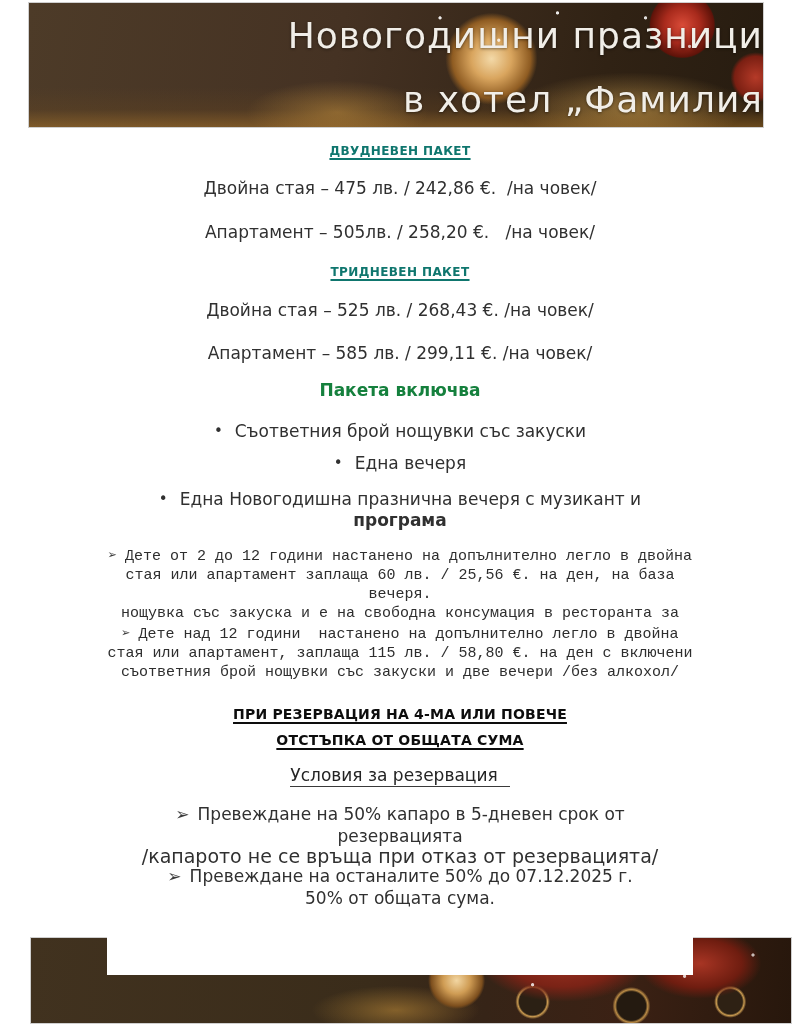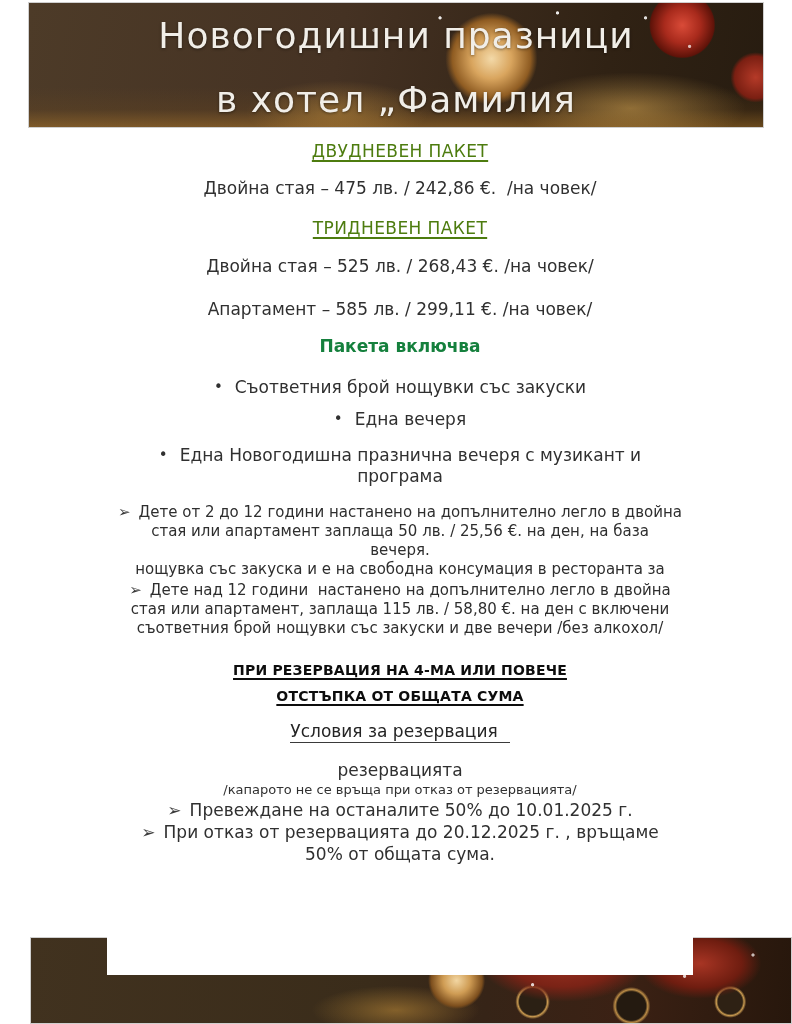--- a/index.html
+++ b/index.html
@@ -19,21 +19,21 @@
       radial-gradient(circle 2px at 90% 35%, rgba(255,255,255,.7) 60%, transparent 100%),
       radial-gradient(circle 2px at 47% 22%, rgba(255,255,255,.6) 60%, transparent 100%),
       radial-gradient(circle 36px at 89% 18%, #d94b38 0%, #a82a1c 50%, #5f1309 88%, transparent 92%),
       radial-gradient(circle 28px at 99% 60%, #b53a28 0%, #7a1f12 75%, transparent 90%),
       radial-gradient(circle 50px at 63% 45%, #f3d9a8 0%, #d9a55e 40%, #8f5c22 78%, transparent 92%),
       radial-gradient(ellipse 130px 45px at 42% 88%, rgba(210,156,66,.45), transparent 70%),
       radial-gradient(ellipse 160px 50px at 82% 85%, rgba(228,178,88,.5), transparent 72%),
       linear-gradient(to top, rgba(186,128,44,.45) 0%, rgba(120,80,30,.2) 14%, transparent 32%),
       linear-gradient(100deg, #4d3b28 0%, #453223 42%, #302214 78%, #271c10 100%);
   }
-  .hero-line { position:absolute; left:0; right:0; text-align:center;
+  .hero-line { position:absolute; left:0; right:0; text-align:right;
     color:#f1eee8; font-size:36px; letter-spacing:1px;
     text-shadow:0 1px 3px rgba(0,0,0,.45); }
   .hero-line.l1 { top:12px; }
   .hero-line.l2 { top:76px; }
 
   .footer-img {
     position:absolute; left:30px; top:937px; width:762px; height:87px; z-index:1;
     border:1px solid #cfcfcf;
     background-image:
       radial-gradient(circle 2px at 58% 20%, rgba(255,255,255,.9) 60%, transparent 100%),
@@ -50,99 +50,100 @@
       radial-gradient(ellipse 120px 35px at 48% 85%, rgba(205,150,60,.5), transparent 70%),
       linear-gradient(95deg, #41321f 0%, #3a2c1a 45%, #362417 60%, #3b2114 78%, #27170c 100%);
   }
 
   
   .content {
     position:absolute; left:107px; top:128px; width:586px; height:847px;
     background:#fff; z-index:2; text-align:center; color:#303030;
     padding-top:13px;
   }
-  .sec-heading { font-size:17px; font-weight:normal; color:#4d7c0f; line-height:21px;
+  .sec-heading { font-size:12px; font-weight:bold; color:#0f766e; line-height:21px;
     letter-spacing:.4px; }
   .sec-heading span { text-decoration:underline; text-decoration-thickness:2px; text-underline-offset:3px; }
   .price { font-size:17px; line-height:20px; white-space:pre; }
   .mt16{margin-top:16px;} .mt24{margin-top:24px;} .mt20{margin-top:20px;text-align:center;}
   .mt17{margin-top:17px;} .mt23{margin-top:23px;} .mt22{margin-top:11px;}
   .mt15{margin-top:15px;} .mt18{margin-top:12px;} .mt19{margin-top:19px;}
   .mt2{margin-top:2px;}
 
   .includes-heading { font-size:17px; font-weight:bold; color:#15803d; line-height:21px; }
   .bullet-item { font-size:17px; line-height:21px; }
   .marker-dot { display:inline-block; margin-right:12px; font-size:15px; vertical-align:1px; }
-  .sub-line { font-size:17px; line-height:21px; }
+  .sub-line { font-size:17px; line-height:21px;font-weight:bold; }
 
   .note-block { font-size:15px; line-height:19px; color:#2e2e2e; }
-  .note-line { white-space:pre; }
+  .note-line { white-space:pre;font-family:Liberation Mono, monospace; }
   .marker-arrow { display:inline-block; margin-right:8px; color:#3a3a3a; }
 
   .discount { font-size:14px; font-weight:bold; color:#0d0d0d; line-height:26px; letter-spacing:.2px; }
   .discount span { text-decoration:underline; text-decoration-thickness:2px; text-underline-offset:3px; }
 
   .terms-heading { font-size:17px; line-height:21px; color:#242424; }
   .terms-heading span { border-bottom:1.5px solid #3a3a3a; padding-right:12px; padding-bottom:1px; }
   .term-item { font-size:17px; line-height:22px; }
-  .term-note { font-size:13px; line-height:18px; }
+  .term-note { font-size:19px; line-height:18px; }
 </style>
 </head>
 <body>
 
 <div class="page">
 
   <div class="hero">
     <div class="hero-line l1">Новогодишни празници</div>
     <div class="hero-line l2">в хотел „Фамилия</div>
   </div>
 
   <div class="footer-img"></div>
 
   <div class="content">
 
     <div class="sec-heading"><span>ДВУДНЕВЕН ПАКЕТ</span></div>
     <div class="price mt16">Двойна стая – 475 лв. / 242,86 €.  /на човек/</div>
+    <div class="price mt24">Апартамент – 505лв. / 258,20 €.   /на човек/</div>
 
     <div class="sec-heading mt20"><span>ТРИДНЕВЕН ПАКЕТ</span></div>
     <div class="price mt17">Двойна стая – 525 лв. / 268,43 €. /на човек/</div>
     <div class="price mt23">Апартамент – 585 лв. / 299,11 €. /на човек/</div>
 
     <div class="includes-heading mt17">Пакета включва</div>
 
     <div class="bullet-item mt20"><span class="marker-dot">•</span><span>Съответния брой нощувки със закуски</span></div>
     <div class="bullet-item mt22"><span class="marker-dot">•</span><span>Една вечеря</span></div>
     <div class="bullet-item mt15">
       <div><span class="marker-dot">•</span><span>Една Новогодишна празнична вечеря с музикант и</span></div>
       <div class="sub-line">програма</div>
     </div>
 
     <div class="note-block mt16">
       <div class="note-line"><span class="marker-arrow">➢</span><span>Дете от 2 до 12 години настанено на допълнително легло в двойна</span></div>
-      <div class="note-line">стая или апартамент заплаща 50 лв. / 25,56 €. на ден, на база</div>
+      <div class="note-line">стая или апартамент заплаща 60 лв. / 25,56 €. на ден, на база</div>
       <div class="note-line">вечеря.</div>
       <div class="note-line">нощувка със закуска и е на свободна консумация в ресторанта за</div>
     </div>
     <div class="note-block mt2">
       <div class="note-line"><span class="marker-arrow">➢</span><span>Дете над 12 години  настанено на допълнително легло в двойна</span></div>
       <div class="note-line">стая или апартамент, заплаща 115 лв. / 58,80 €. на ден с включени</div>
       <div class="note-line">съответния брой нощувки със закуски и две вечери /без алкохол/</div>
     </div>
 
     <div class="discount mt19">
       <div><span>ПРИ РЕЗЕРВАЦИЯ НА 4-МА ИЛИ ПОВЕЧЕ</span></div>
       <div><span>ОТСТЪПКА ОТ ОБЩАТА СУМА</span></div>
     </div>
 
     <div class="terms-heading mt18"><span>Условия за резервация</span></div>
 
     <div class="term-item mt17">
+      <div><span class="marker-arrow">➢</span><span>Превеждане на 50% капаро в 5-дневен срок от</span></div>
       <div>резервацията</div>
     </div>
     <div class="term-note">/капарото не се връща при отказ от резервацията/</div>
-    <div class="term-item"><span class="marker-arrow">➢</span><span>Превеждане на останалите 50% до 10.01.2025 г.</span></div>
+    <div class="term-item"><span class="marker-arrow">➢</span><span>Превеждане на останалите 50% до 07.12.2025 г.</span></div>
     <div class="term-item">
-      <div><span class="marker-arrow">➢</span><span>При отказ от резервацията до 20.12.2025 г. , връщаме</span></div>
       <div>50% от общата сума.</div>
     </div>
 
   </div>
 </div>
 
 </body></html>

